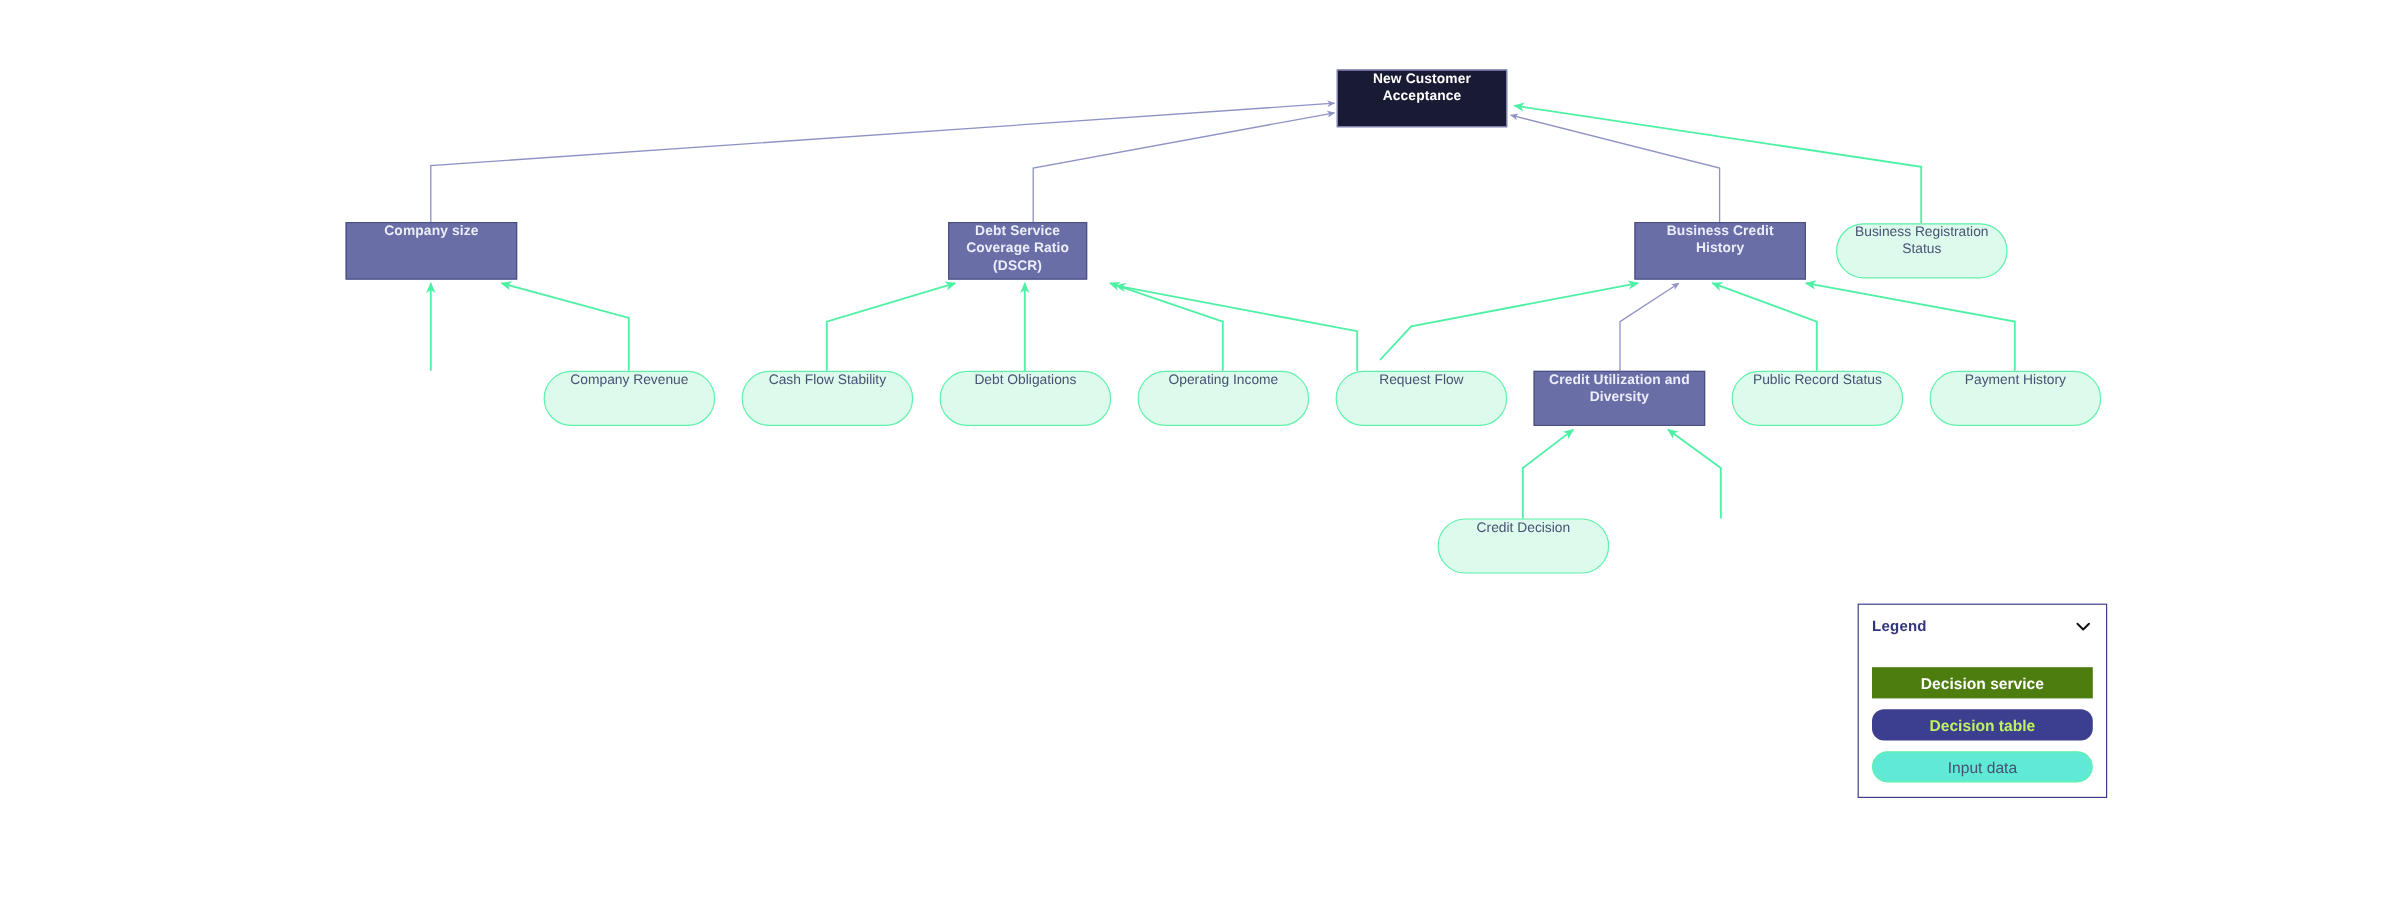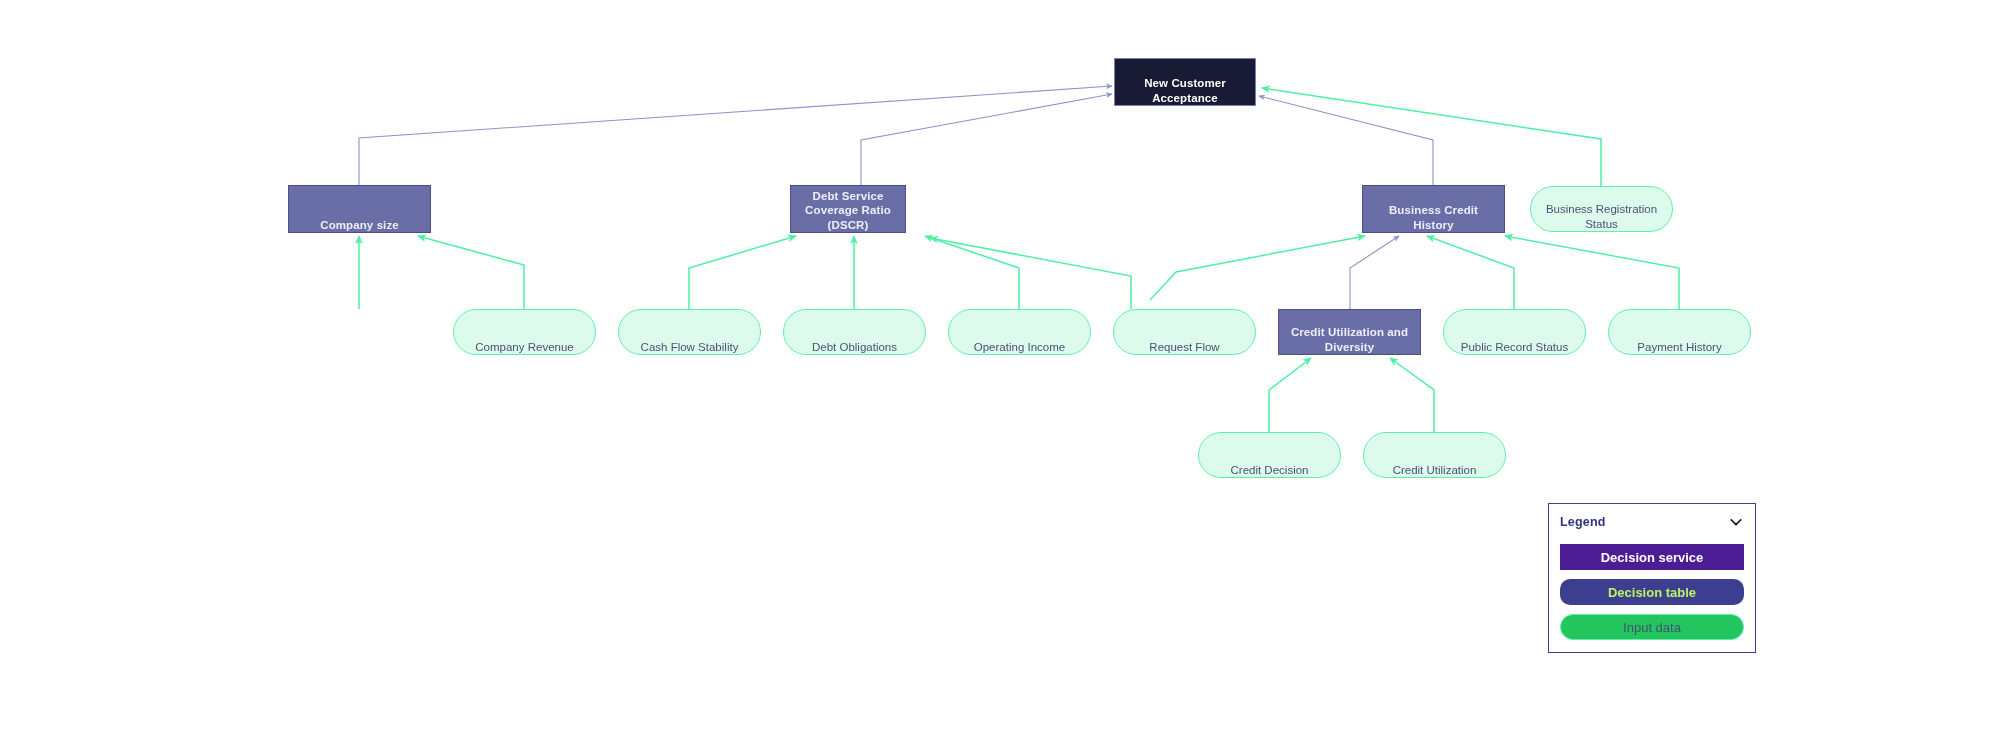--- a/index.html
+++ b/index.html
@@ -29,21 +29,21 @@
     top: 0;
     width: 2000px;
     height: 752px;
     pointer-events: none;
   }
 
   .node {
     position: absolute;
     box-sizing: border-box;
     display: flex;
-    align-items: flex-end;
+    align-items: flex-start;
     justify-content: center;
     text-align: center;
     line-height: 1.25;
     cursor: pointer;
   }
 
   .node-decision-service {
     background: #191a33;
     border: 1px solid #7b7fb5;
     color: #ffffff;
@@ -86,21 +86,21 @@
     box-sizing: border-box;
     background: #ffffff;
     border: 1.5px solid #3c3f8f;
     padding: 10px 11px 12px 11px;
   }
 
   #legend-header {
     display: flex;
     align-items: center;
     justify-content: space-between;
-    margin-bottom: 14px;
+    margin-bottom: 26px;
     cursor: pointer;
   }
 
   #legend-title {
     font-size: 12.5px;
     font-weight: 700;
     color: #32357f;
     letter-spacing: 0.2px;
   }
 
@@ -117,30 +117,30 @@
     align-items: center;
     justify-content: center;
     font-size: 13px;
     font-weight: 700;
     margin-bottom: 9px;
     cursor: pointer;
   }
   .legend-swatch:last-child { margin-bottom: 0; }
 
   .sw-decision-service {
-    background: #4c1d95;
+    background: #4d7c0f;
     color: #ffffff;
   }
   .sw-decision-table {
     background: #3c3f8f;
     color: #bef264;
     border-radius: 10px;
   }
   .sw-input-data {
-    background: #22c55e;
+    background: #5eead4;
     border: 1.6px solid #5ff0ab;
     border-radius: 999px;
     color: #4a5173;
     font-weight: 400;
   }
 </style>
 </head>
 <body>
 
 <div id="canvas">
@@ -238,23 +238,20 @@
   </div>
 
   <div class="node node-input-data" style="left:1608px; top:309px; width:143px; height:46px;">
     <span class="node-label">Payment History</span>
   </div>
 
   <div class="node node-input-data" style="left:1198px; top:432px; width:143px; height:46px;">
     <span class="node-label">Credit Decision</span>
   </div>
 
-  <div class="node node-input-data" style="left:1363px; top:432px; width:143px; height:46px;">
-    <span class="node-label">Credit Utilization</span>
-  </div>
 
   <div id="legend">
     <div id="legend-header">
       <span id="legend-title">Legend</span>
       <span>
         <svg class="chevron" viewBox="0 0 16 16" xmlns="http://www.w3.org/2000/svg">
           <path d="M3.2 5.8 L8 10.6 L12.8 5.8" fill="none" stroke="#111111" stroke-width="1.6" stroke-linecap="round" stroke-linejoin="round"></path>
         </svg>
       </span>
     </div>

